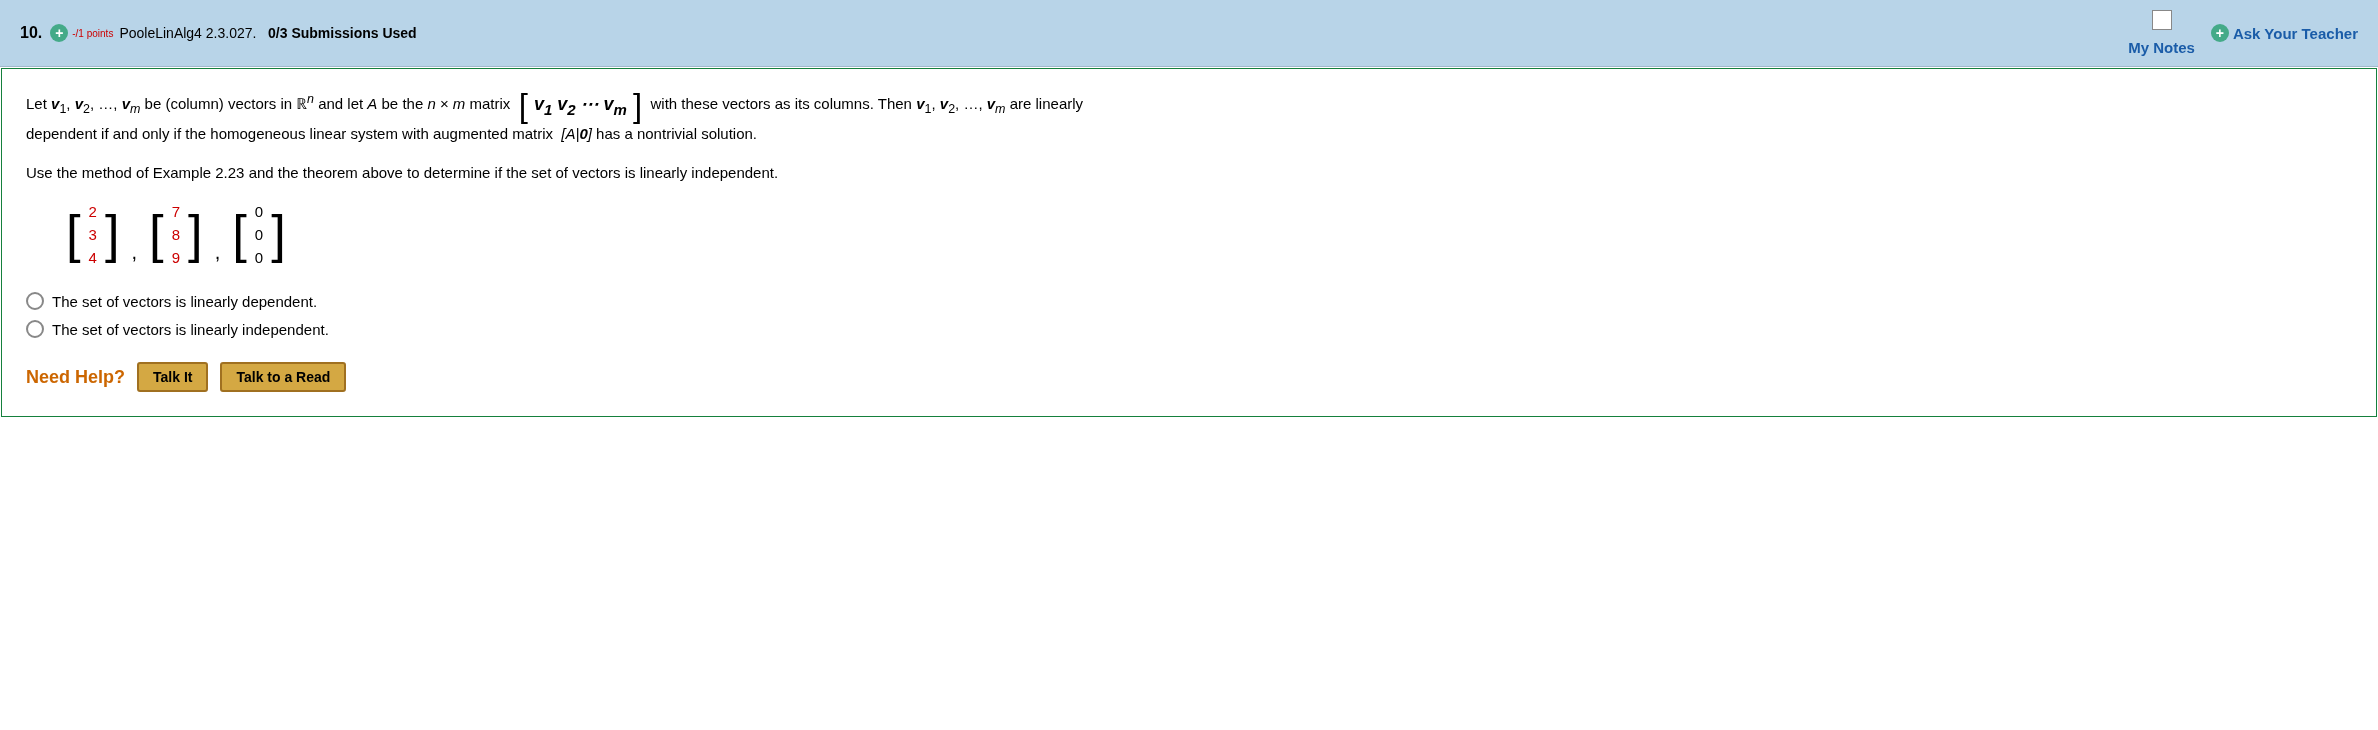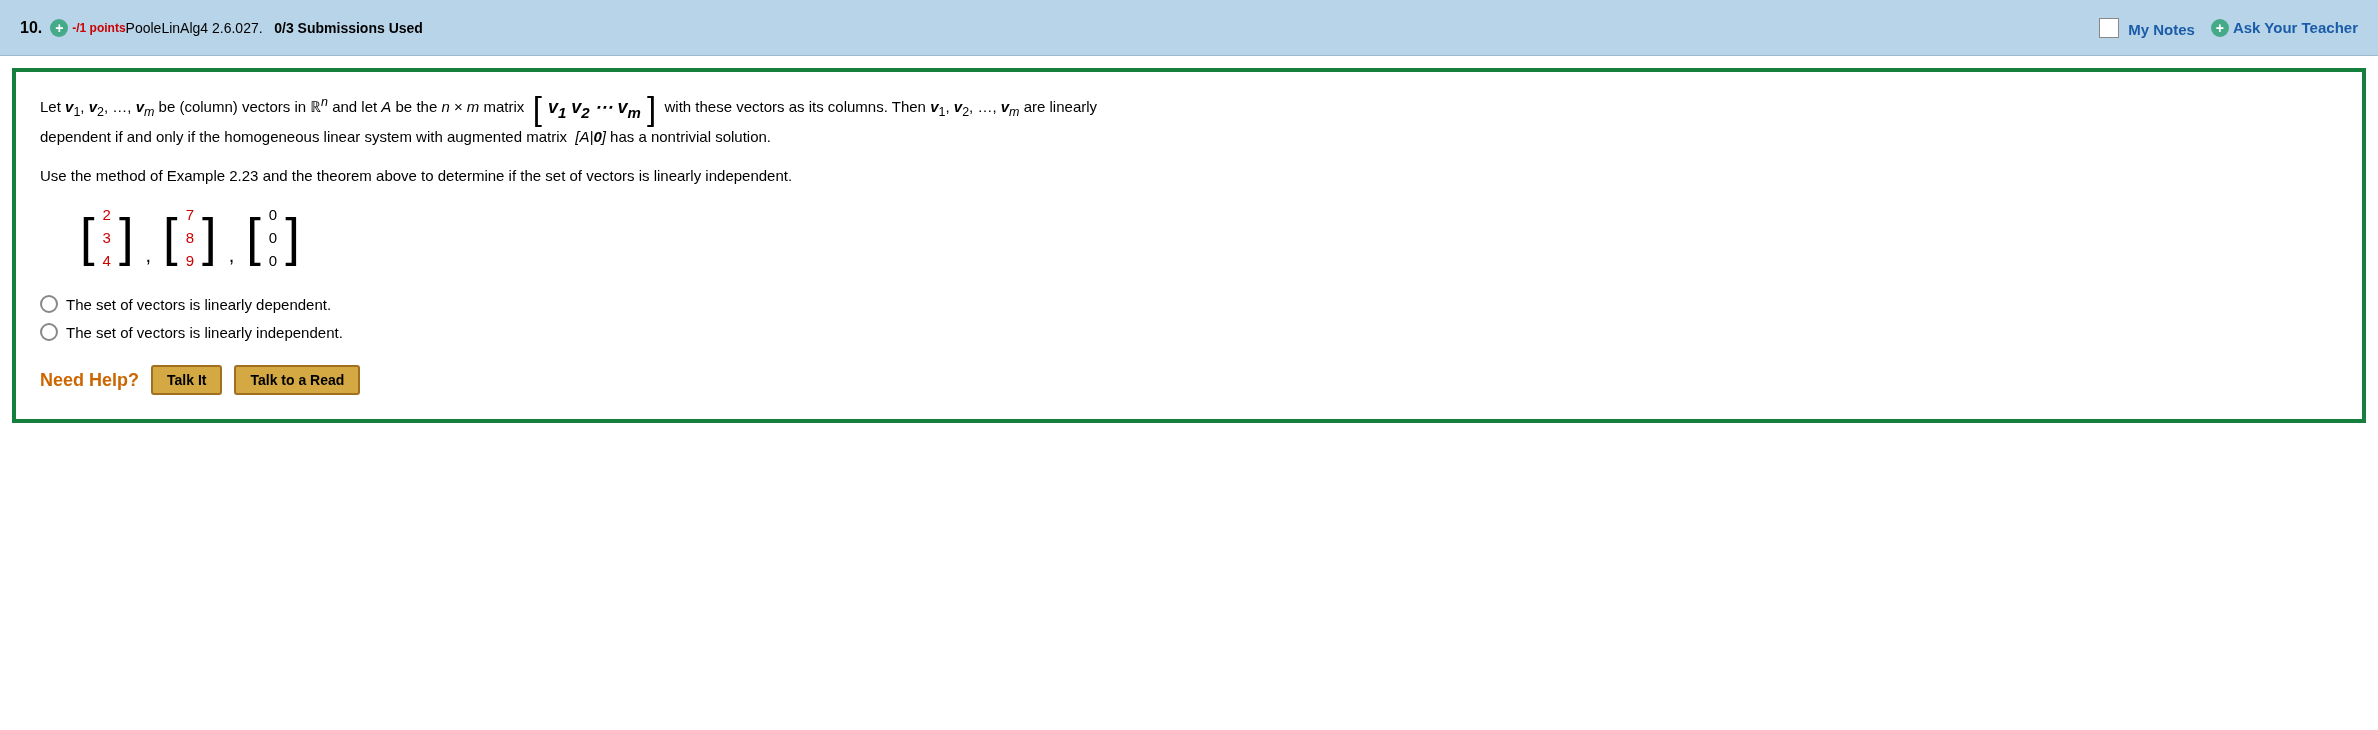--- a/index.html
+++ b/index.html
@@ -37,46 +37,46 @@
       border-radius: 50%;
       background: #4a8;
       color: white;
       font-size: 14px;
       font-weight: bold;
       margin-right: 4px;
       cursor: pointer;
     }
     .points-text {
       color: #cc0000;
-      font-size: 12px;
-      margin-right: 0;
-      font-weight: bold;
+      font-size: 10px;
+      margin-right: 6px;
     }
     .assignment-text {
       color: #000;
       font-size: 14px;
       flex: 1;
     }
     .header-right {
       display: flex;
       align-items: center;
       gap: 16px;
       margin-left: auto;
     }
     .my-notes-btn {
       display: flex;
-      align-items: flex-end;
+      align-items: center;
       gap: 9px;
       color: #1a5ca8;
       font-size: 15px;
       font-weight: bold;
       cursor: pointer;
       text-decoration: none;
       background: none;
       border: none;
+      flex-direction: column;
     }
     .notes-icon {
       width: 20px;
       height: 20px;
       border: 1px solid #888;
       background: #fff;
       display: inline-block;
     }
     .ask-teacher-btn {
       display: flex;
@@ -98,22 +98,22 @@
       border-radius: 50%;
       background: #4a8;
       color: white;
       font-size: 14px;
       font-weight: bold;
     }
     
     .content-area {
       padding: 20px 24px 24px 24px;
       background: #fff;
-      border: 4px solid #15803d;
-      margin: 12px;
+      border: 1px solid #15803d;
+      margin: 1px;
     }
     .theorem-text {
       font-size: 15px;
       line-height: 1.6;
       margin-bottom: 18px;
       color: #000;
     }
     .use-method-text {
       font-size: 15px;
       margin-bottom: 16px;
@@ -215,21 +215,21 @@
 </head>
 <body>
 
 <div class="page-wrapper">
 
   <div class="header-bar">
     <span class="question-number">10.</span>
     <span class="add-icon">+</span>
     <span class="points-text">-/1 points</span>
     <span class="assignment-text">
-      <span>PooleLinAlg4 2.6.027.</span>&nbsp;&nbsp;
+      <span>PooleLinAlg4 2.3.027.</span>&nbsp;&nbsp;
       <strong><span>0/3 Submissions Used</span></strong>
     </span>
     <div class="header-right">
       <button class="my-notes-btn">
         <span class="notes-icon"></span>
         <span>My Notes</span>
       </button>
       <button class="ask-teacher-btn">
         <span class="ask-icon">+</span>
         <span>Ask Your Teacher</span>

